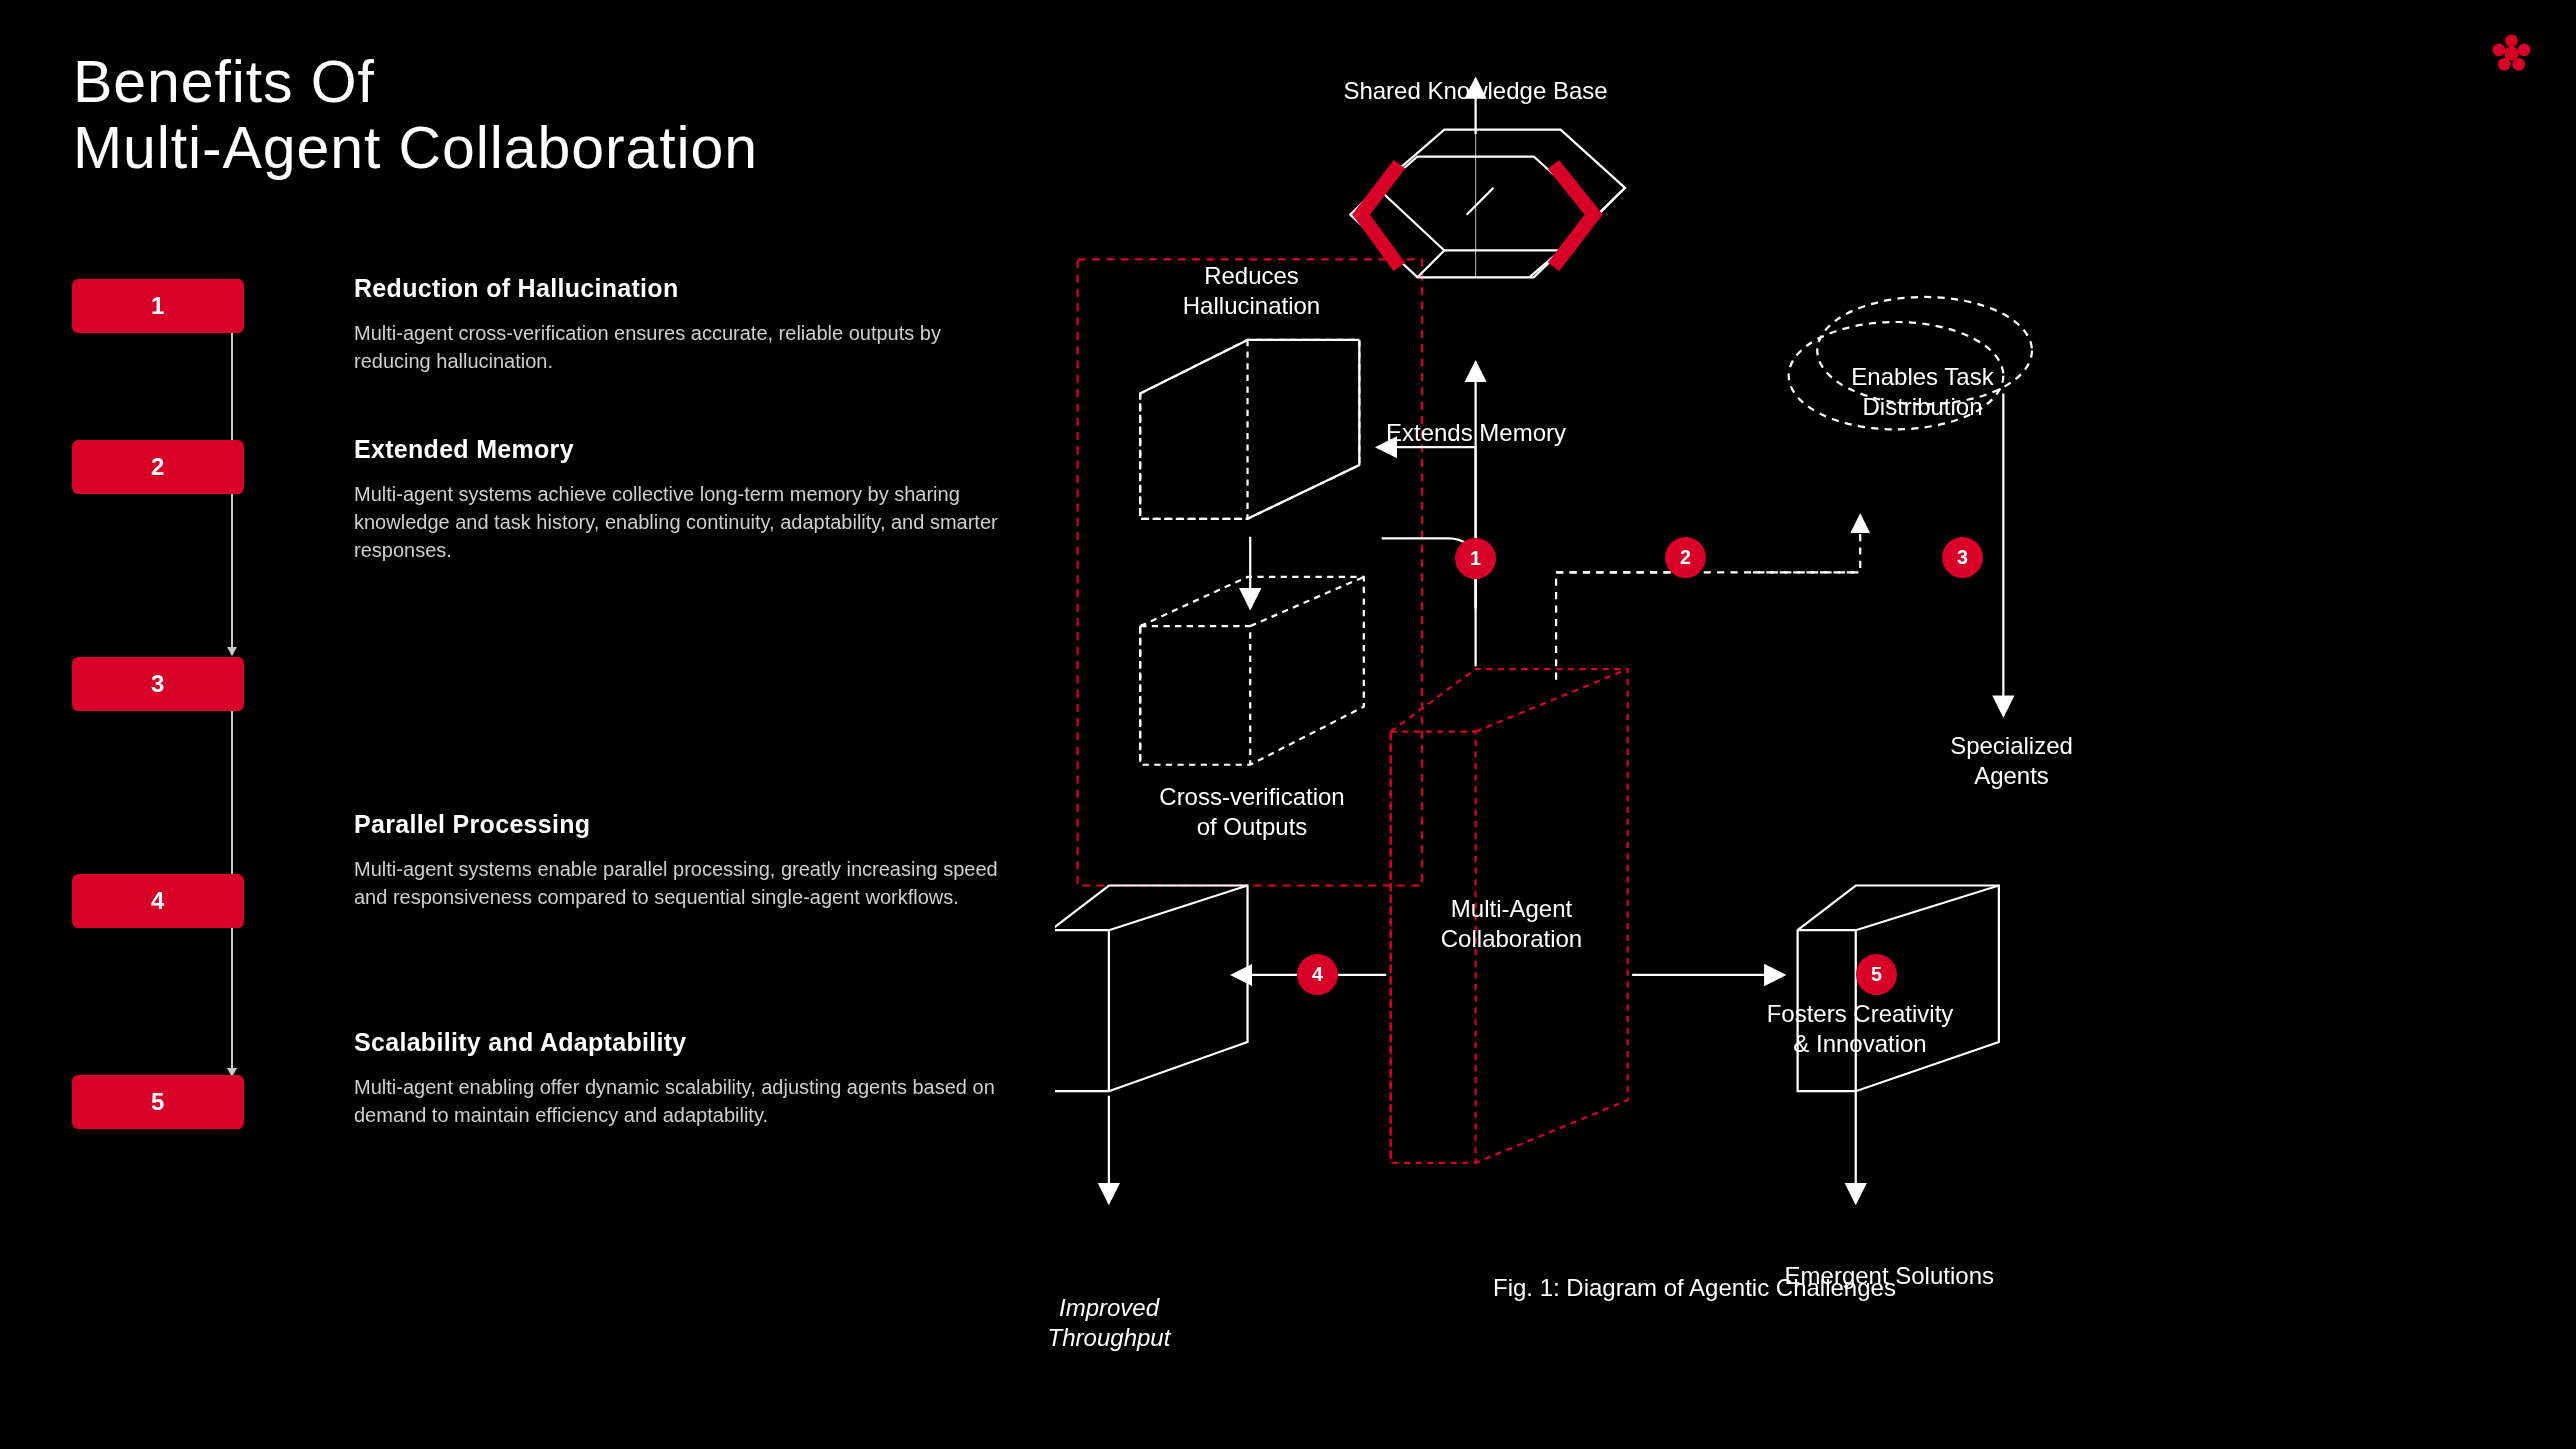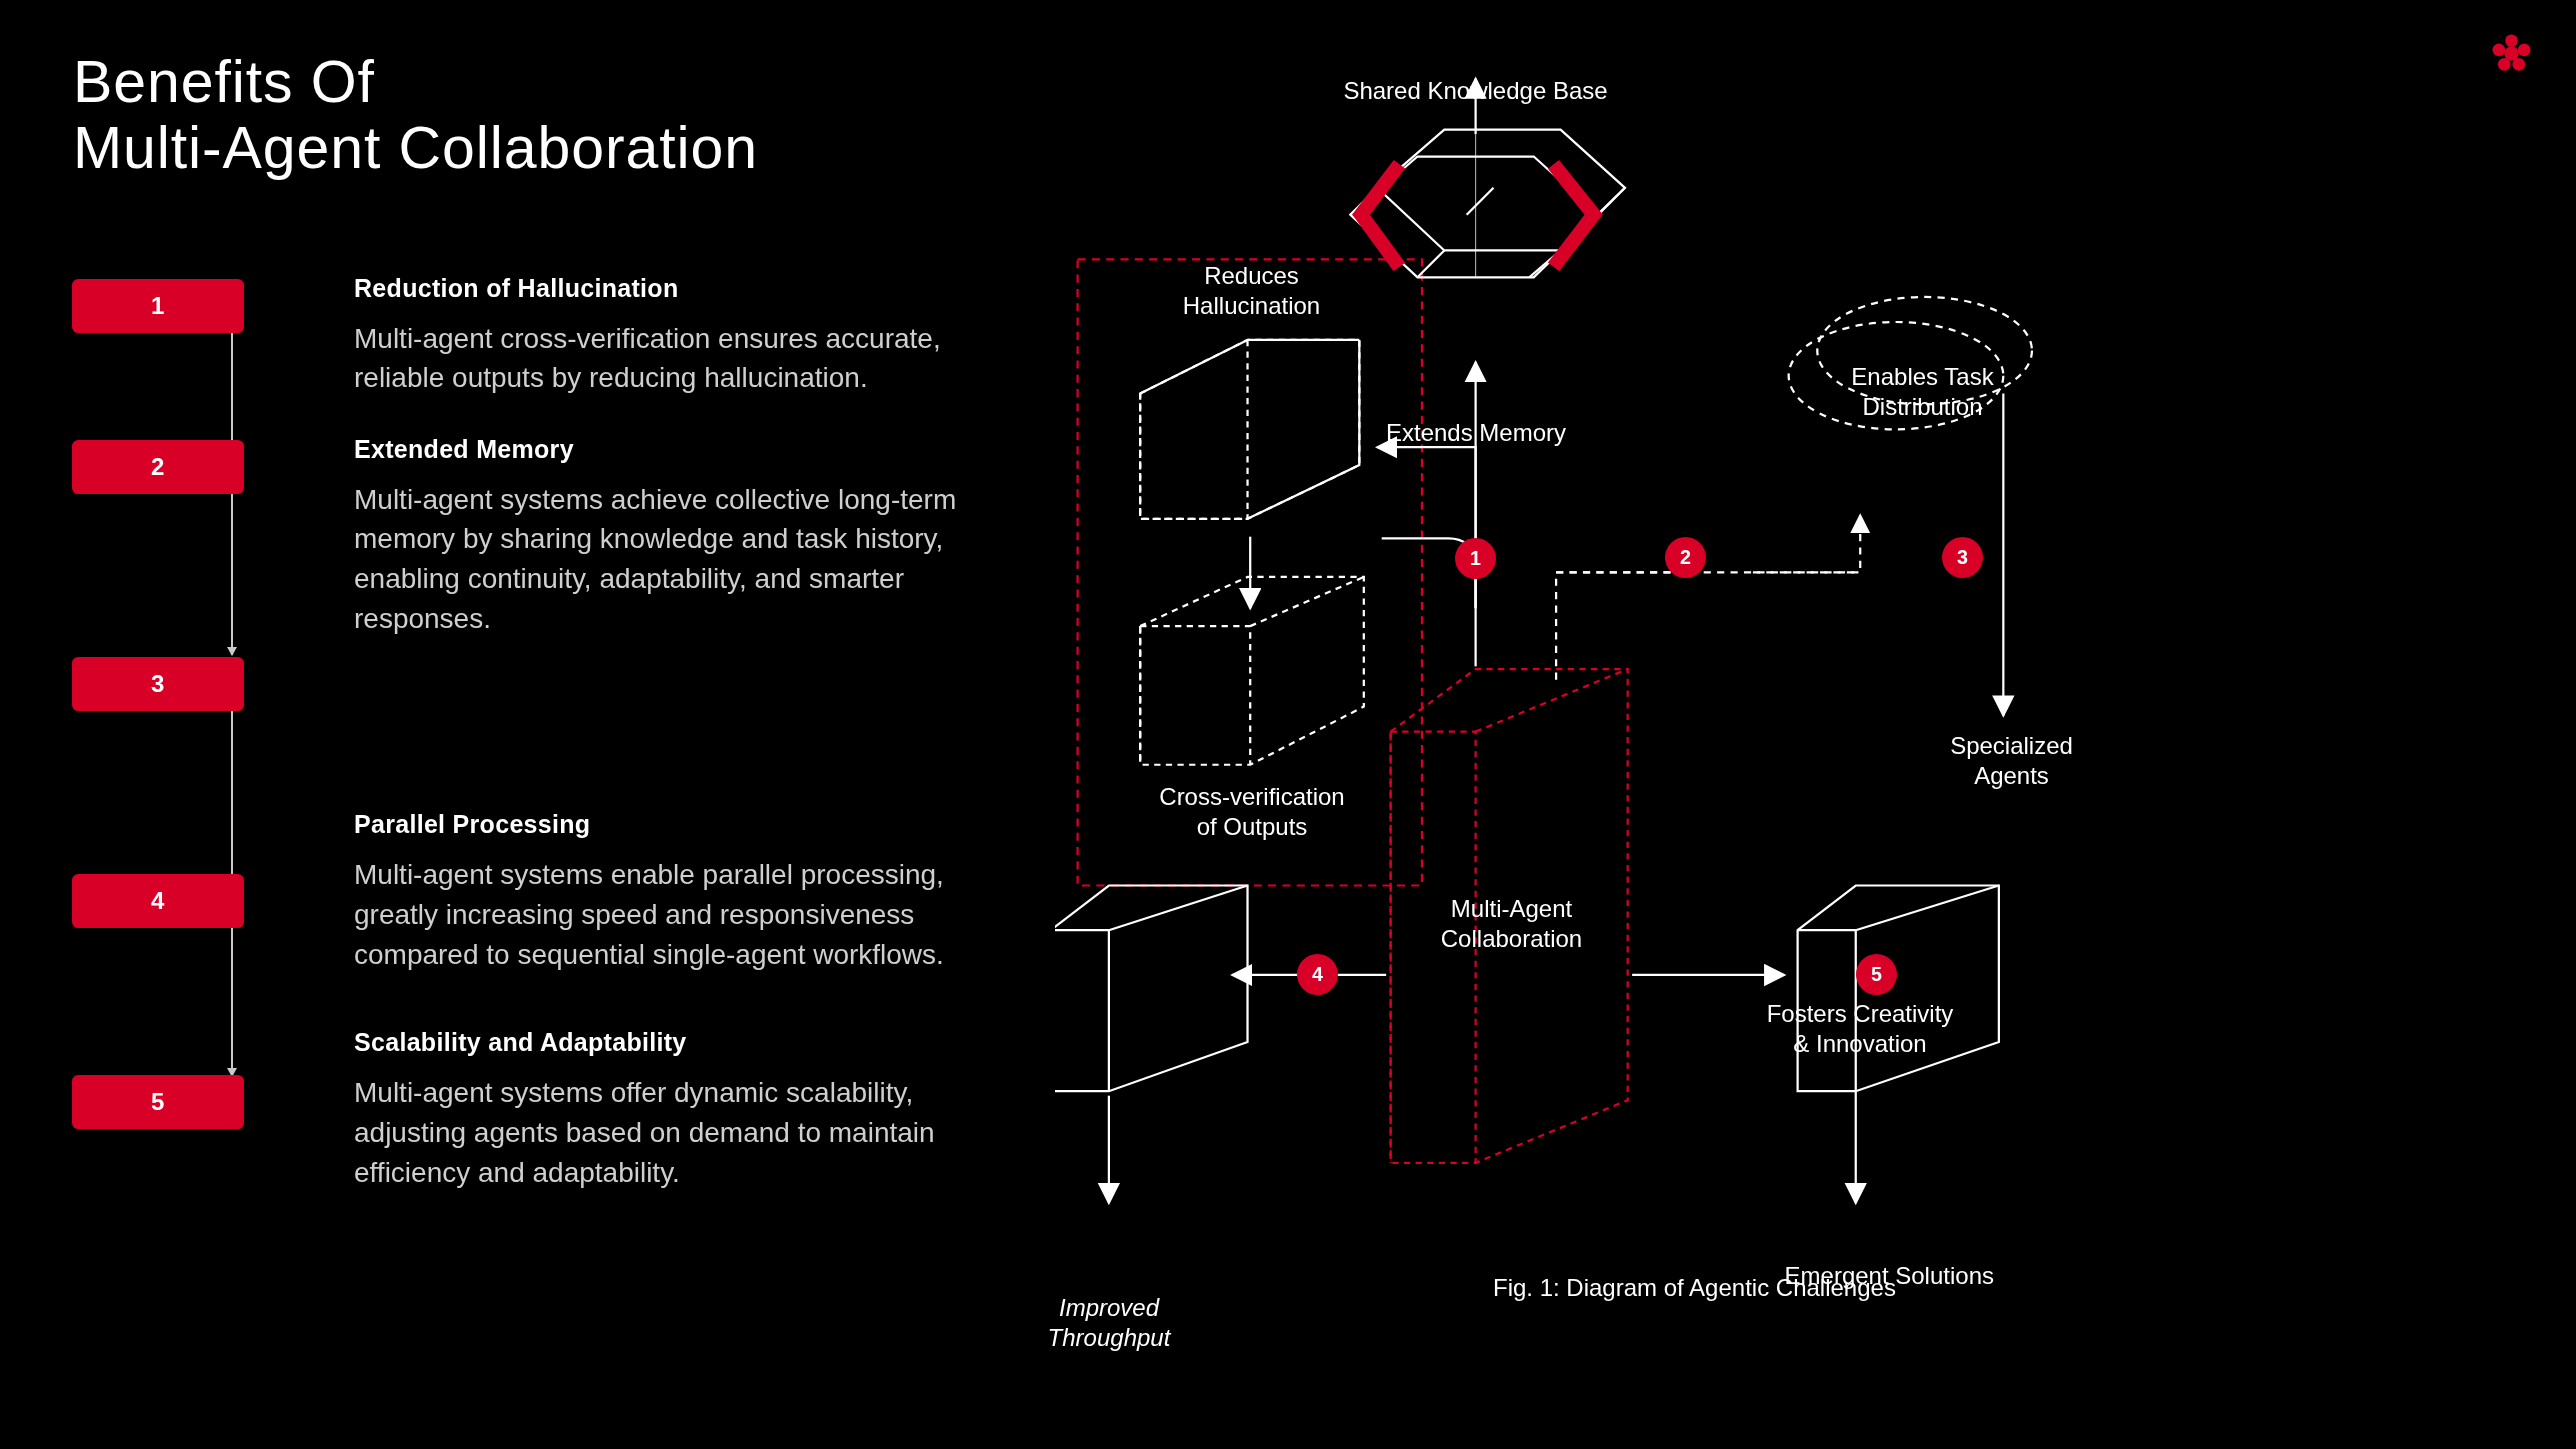--- a/index.html
+++ b/index.html
@@ -70,21 +70,21 @@
     width: 662px;
   }
   .step-head {
     font-size: 25px;
     font-weight: 700;
     color: #ffffff;
     margin-bottom: 16px;
     letter-spacing: 0.3px;
   }
   .step-body {
-    font-size: 28px;
+    font-size: 20px;
     line-height: 1.42;
     color: #cfcfcf;
   }
 
   
   #diagram {
     position: absolute;
     left: 1055px; top: 0;
     width: 1521px; height: 1449px;
   }
@@ -168,21 +168,21 @@
       <div class="step-text" style="top:-64px;">
         <div class="step-head">Parallel Processing</div>
         <div class="step-body">Multi-agent systems enable parallel processing, greatly increasing speed and responsiveness compared to sequential single-agent workflows.</div>
       </div>
     </div>
 
     <div class="step" style="height:179px;">
       <div class="badge">5</div>
       <div class="step-text" style="top:-47px;">
         <div class="step-head">Scalability and Adaptability</div>
-        <div class="step-body">Multi-agent systems offer dynamic scalability, adjusting agents based on demand to maintain efficiency and adaptability.</div>
+        <div class="step-body">Multi-agent enabling offer dynamic scalability, adjusting agents based on demand to maintain efficiency and adaptability.</div>
       </div>
     </div>
   </div>
 
   <div id="diagram">
 
     <svg width="1521" height="1449" viewBox="0 0 1700 1620">
       <defs>
         <marker id="arrW" markerWidth="12" markerHeight="12" refX="9" refY="5" orient="auto">
           <path d="M0,0 L10,5 L0,10 z" fill="#ffffff"></path>

